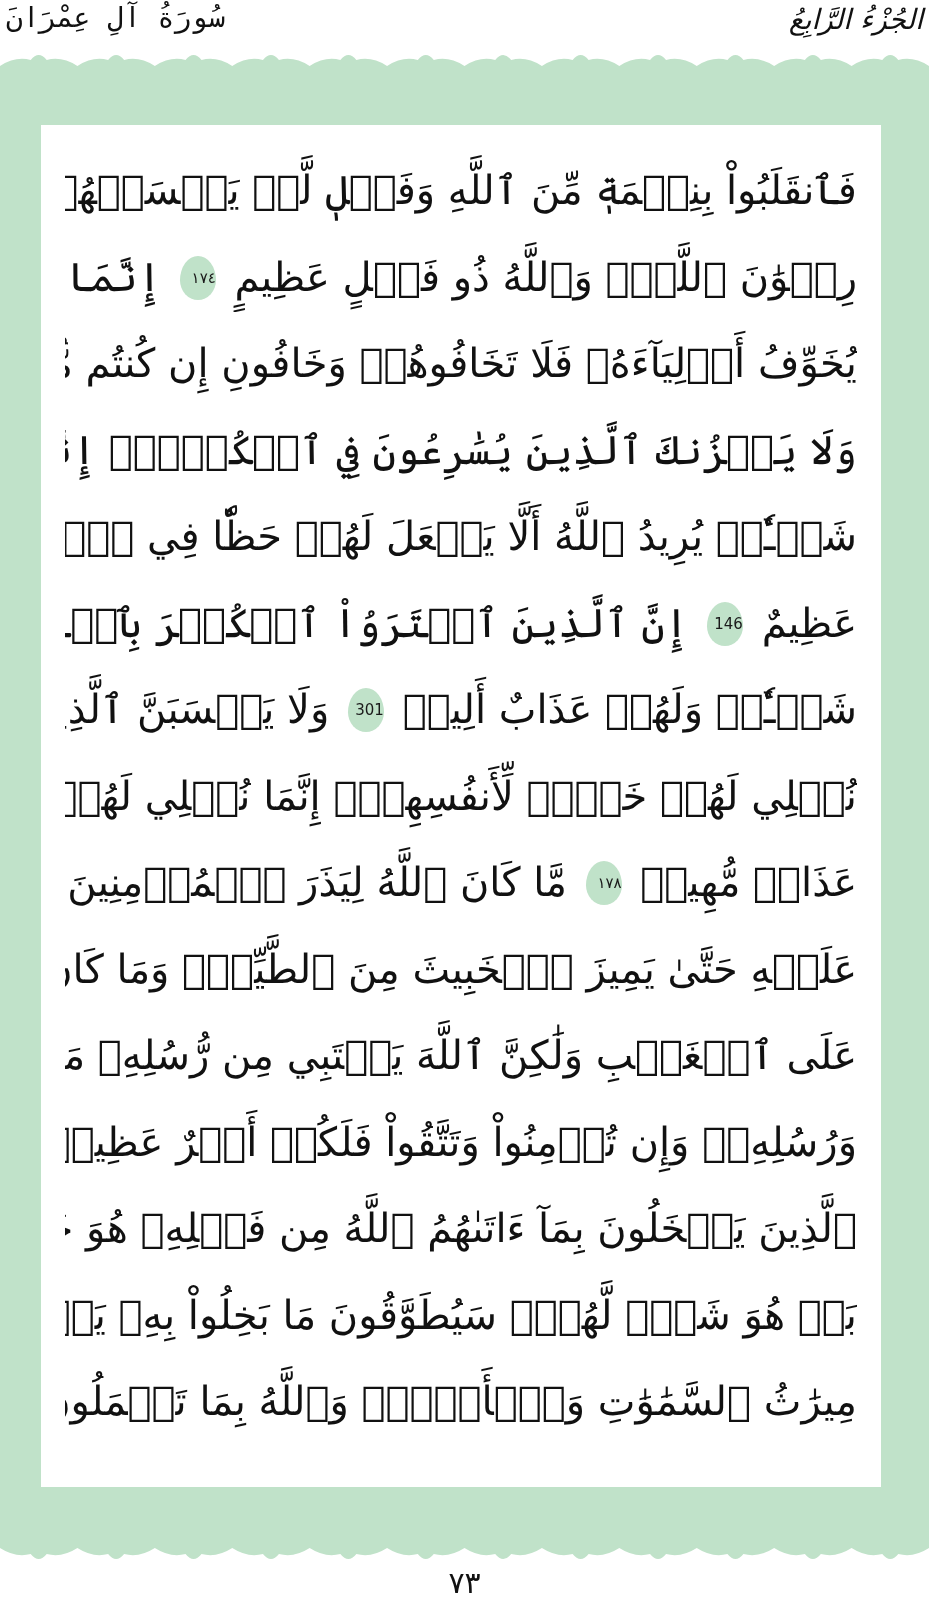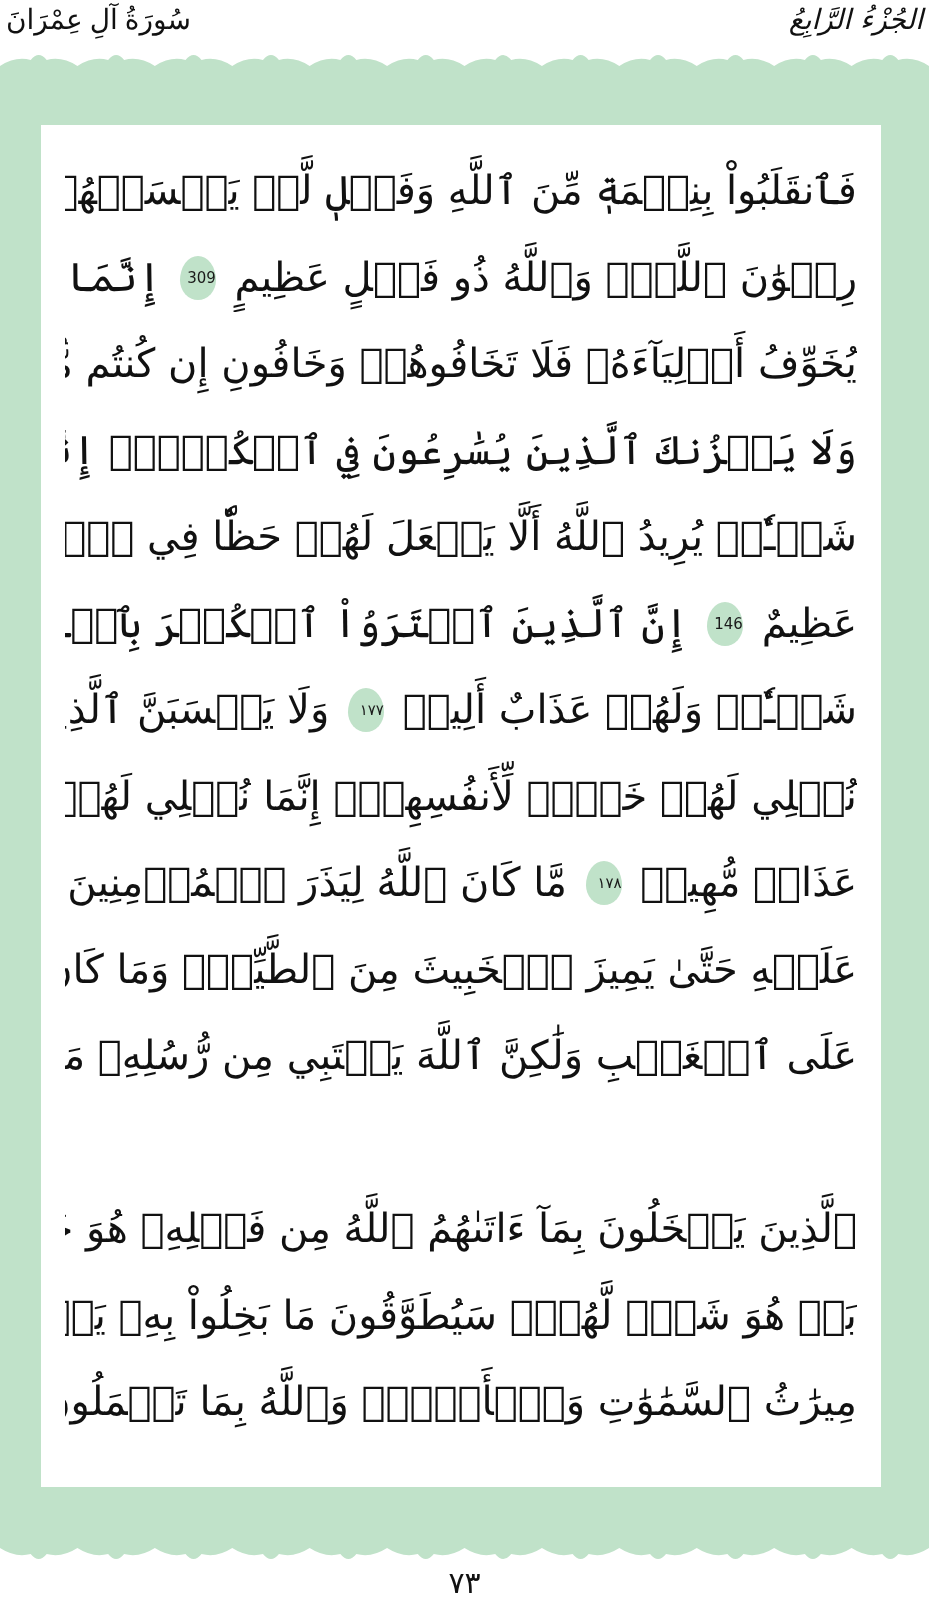--- a/index.html
+++ b/index.html
@@ -1,21 +1,21 @@
 <!DOCTYPE html>
 <html><head>
 <meta charset="utf-8">
 <style>
   html, body { margin:0; padding:0; background:#ffffff; }
   body { width:929px; height:1600px; position:relative; overflow:hidden;
          font-family:"DejaVu Sans", sans-serif; color:#111; }
   .header { position:absolute; top:0; left:0; width:929px; height:52px; }
   .juz-title { position:absolute; right:6px; top:0; font-family:"DejaVu Serif", serif;
                font-size:28px; line-height:40px; direction:rtl; color:#111;font-style:italic; }
-  .surah-title { position:absolute; left:6px; top:0; font-family:Liberation Serif, serif;
+  .surah-title { position:absolute; left:6px; top:0; font-family:Liberation Mono, monospace;
                font-size:28px; line-height:40px; direction:rtl; color:#111; }
   .frame { position:absolute; left:0; top:70px; width:929px; height:1470px; background:#c0e2c9; }
   .scallop-top { position:absolute; left:0; top:52px; width:929px; height:30px; }
   .scallop-bottom { position:absolute; left:0; top:1528px; width:929px; height:34px; }
   .panel { position:absolute; left:41px; top:125px; width:840px; height:1362px; background:#ffffff; }
   .lines { position:absolute; left:0; top:0; width:100%; height:100%; }
   .line { position:absolute; left:24px; right:24px; height:70px; direction:rtl;
           font-family:"DejaVu Serif", serif; font-size:40px; line-height:70px;
           white-space:nowrap; text-align:justify; text-align-last:justify; color:#111;
           overflow:hidden; }
@@ -41,29 +41,30 @@
 <div class="frame">
 </div>
 
 <svg class="scallop-bottom" viewBox="0 0 929 34" preserveAspectRatio="none">
   <path id="scallopBottomPath" fill="#c0e2c9" d="M0,0 L0,20 Q15.483333333333334,30 30.708333333333336,26 Q38.708333333333336,36 46.708333333333336,26 Q61.93333333333334,30 77.41666666666667,20 Q92.9,30 108.125,26 Q116.125,36 124.125,26 Q139.35000000000002,30 154.83333333333334,20 Q170.31666666666666,30 185.54166666666669,26 Q193.54166666666669,36 201.54166666666669,26 Q216.76666666666665,30 232.25,20 Q247.73333333333335,30 262.9583333333333,26 Q270.9583333333333,36 278.9583333333333,26 Q294.18333333333334,30 309.6666666666667,20 Q325.15000000000003,30 340.375,26 Q348.375,36 356.375,26 Q371.6,30 387.08333333333337,20 Q402.5666666666667,30 417.7916666666667,26 Q425.7916666666667,36 433.7916666666667,26 Q449.0166666666667,30 464.50000000000006,20 Q479.98333333333335,30 495.2083333333333,26 Q503.2083333333333,36 511.2083333333333,26 Q526.4333333333333,30 541.9166666666666,20 Q557.4000000000001,30 572.6250000000001,26 Q580.6250000000001,36 588.6250000000001,26 Q603.85,30 619.3333333333334,20 Q634.8166666666667,30 650.0416666666667,26 Q658.0416666666667,36 666.0416666666667,26 Q681.2666666666667,30 696.75,20 Q712.2333333333333,30 727.4583333333334,26 Q735.4583333333334,36 743.4583333333334,26 Q758.6833333333333,30 774.1666666666666,20 Q789.6500000000001,30 804.8750000000001,26 Q812.8750000000001,36 820.8750000000001,26 Q836.1,30 851.5833333333334,20 Q867.0666666666667,30 882.2916666666667,26 Q890.2916666666667,36 898.2916666666667,26 Q913.5166666666667,30 929,20 L929,0 Z"></path>
 </svg>
 
 <div class="panel">
   <div class="lines" id="lines">
       <div class="line" style="top: 30px;"><span>فَٱنقَلَبُواْ بِنِعۡمَةٖ مِّنَ ٱللَّهِ وَفَضۡلٖ لَّمۡ يَمۡسَسۡهُمۡ سُوٓءٞ وَٱتَّبَعُواْ</span> </div>
-      <div class="line" style="top: 116.5px;"><span>رِضۡوَٰنَ ٱللَّهِۗ وَٱللَّهُ ذُو فَضۡلٍ عَظِيمٍ</span> <span class="ayah-marker">309</span> <span>إِنَّمَا ذَٰلِكُمُ ٱلشَّيۡطَٰنُ</span> </div>
+      <div class="line" style="top: 116.5px;"><span>رِضۡوَٰنَ ٱللَّهِۗ وَٱللَّهُ ذُو فَضۡلٍ عَظِيمٍ</span> <span class="ayah-marker">١٧٤</span> <span>إِنَّمَا ذَٰلِكُمُ ٱلشَّيۡطَٰنُ</span> </div>
       <div class="line" style="top: 203px;"><span>يُخَوِّفُ أَوۡلِيَآءَهُۥ فَلَا تَخَافُوهُمۡ وَخَافُونِ إِن كُنتُم مُّؤۡمِنِينَ</span>  </div>
       <div class="line" style="top: 289.5px;"><span>وَلَا يَحۡزُنكَ ٱلَّذِينَ يُسَٰرِعُونَ فِي ٱلۡكُفۡرِۚ إِنَّهُمۡ لَن يَضُرُّواْ ٱللَّهَ</span> </div>
       <div class="line" style="top: 376px;"><span>شَيۡـٔٗاۚ يُرِيدُ ٱللَّهُ أَلَّا يَجۡعَلَ لَهُمۡ حَظّٗا فِي ٱلۡأٓخِرَةِۖ وَلَهُمۡ عَذَابٌ</span> </div>
       <div class="line" style="top: 462.5px;"><span>عَظِيمٌ</span> <span class="ayah-marker">146</span> <span>إِنَّ ٱلَّذِينَ ٱشۡتَرَوُاْ ٱلۡكُفۡرَ بِٱلۡإِيمَٰنِ لَن يَضُرُّواْ ٱللَّهَ</span> </div>
-      <div class="line" style="top: 549px;"><span>شَيۡـٔٗاۖ وَلَهُمۡ عَذَابٌ أَلِيمٞ</span> <span class="ayah-marker">١٧٧</span> <span>وَلَا يَحۡسَبَنَّ ٱلَّذِينَ كَفَرُوٓاْ أَنَّمَا</span> </div>
+      <div class="line" style="top: 549px;"><span>شَيۡـٔٗاۖ وَلَهُمۡ عَذَابٌ أَلِيمٞ</span> <span class="ayah-marker">301</span> <span>وَلَا يَحۡسَبَنَّ ٱلَّذِينَ كَفَرُوٓاْ أَنَّمَا</span> </div>
       <div class="line" style="top: 635.5px;"><span>نُمۡلِي لَهُمۡ خَيۡرٞ لِّأَنفُسِهِمۡۚ إِنَّمَا نُمۡلِي لَهُمۡ لِيَزۡدَادُوٓاْ إِثۡمٗاۖ وَلَهُمۡ</span> </div>
       <div class="line" style="top: 722px;"><span>عَذَابٞ مُّهِينٞ</span> <span class="ayah-marker">١٧٨</span> <span>مَّا كَانَ ٱللَّهُ لِيَذَرَ ٱلۡمُؤۡمِنِينَ عَلَىٰ مَآ أَنتُمۡ</span> </div>
       <div class="line" style="top: 808.5px;"><span>عَلَيۡهِ حَتَّىٰ يَمِيزَ ٱلۡخَبِيثَ مِنَ ٱلطَّيِّبِۗ وَمَا كَانَ ٱللَّهُ لِيُطۡلِعَكُمۡ</span> </div>
       <div class="line" style="top: 895px;"><span>عَلَى ٱلۡغَيۡبِ وَلَٰكِنَّ ٱللَّهَ يَجۡتَبِي مِن رُّسُلِهِۦ مَن يَشَآءُۖ فَـَٔامِنُواْ بِٱللَّهِ</span> </div>
+      <div class="line" style="top: 981.5px;"><span>وَرُسُلِهِۦۚ وَإِن تُؤۡمِنُواْ وَتَتَّقُواْ فَلَكُمۡ أَجۡرٌ عَظِيمٞ</span>   </div>
       <div class="line" style="top: 1068px;"><span>ٱلَّذِينَ يَبۡخَلُونَ بِمَآ ءَاتَىٰهُمُ ٱللَّهُ مِن فَضۡلِهِۦ هُوَ خَيۡرٗا لَّهُمۖ</span> </div>
       <div class="line" style="top: 1154.5px;"><span>بَلۡ هُوَ شَرّٞ لَّهُمۡۖ سَيُطَوَّقُونَ مَا بَخِلُواْ بِهِۦ يَوۡمَ ٱلۡقِيَٰمَةِۗ وَلِلَّهِ</span> </div>
       <div class="line" style="top: 1241px;"><span>مِيرَٰثُ ٱلسَّمَٰوَٰتِ وَٱلۡأَرۡضِۗ وَٱللَّهُ بِمَا تَعۡمَلُونَ خَبِيرٞ</span>  </div>
     </div>
 </div>
 
 <div class="page-number">٧٣</div>
 
 </body></html>

